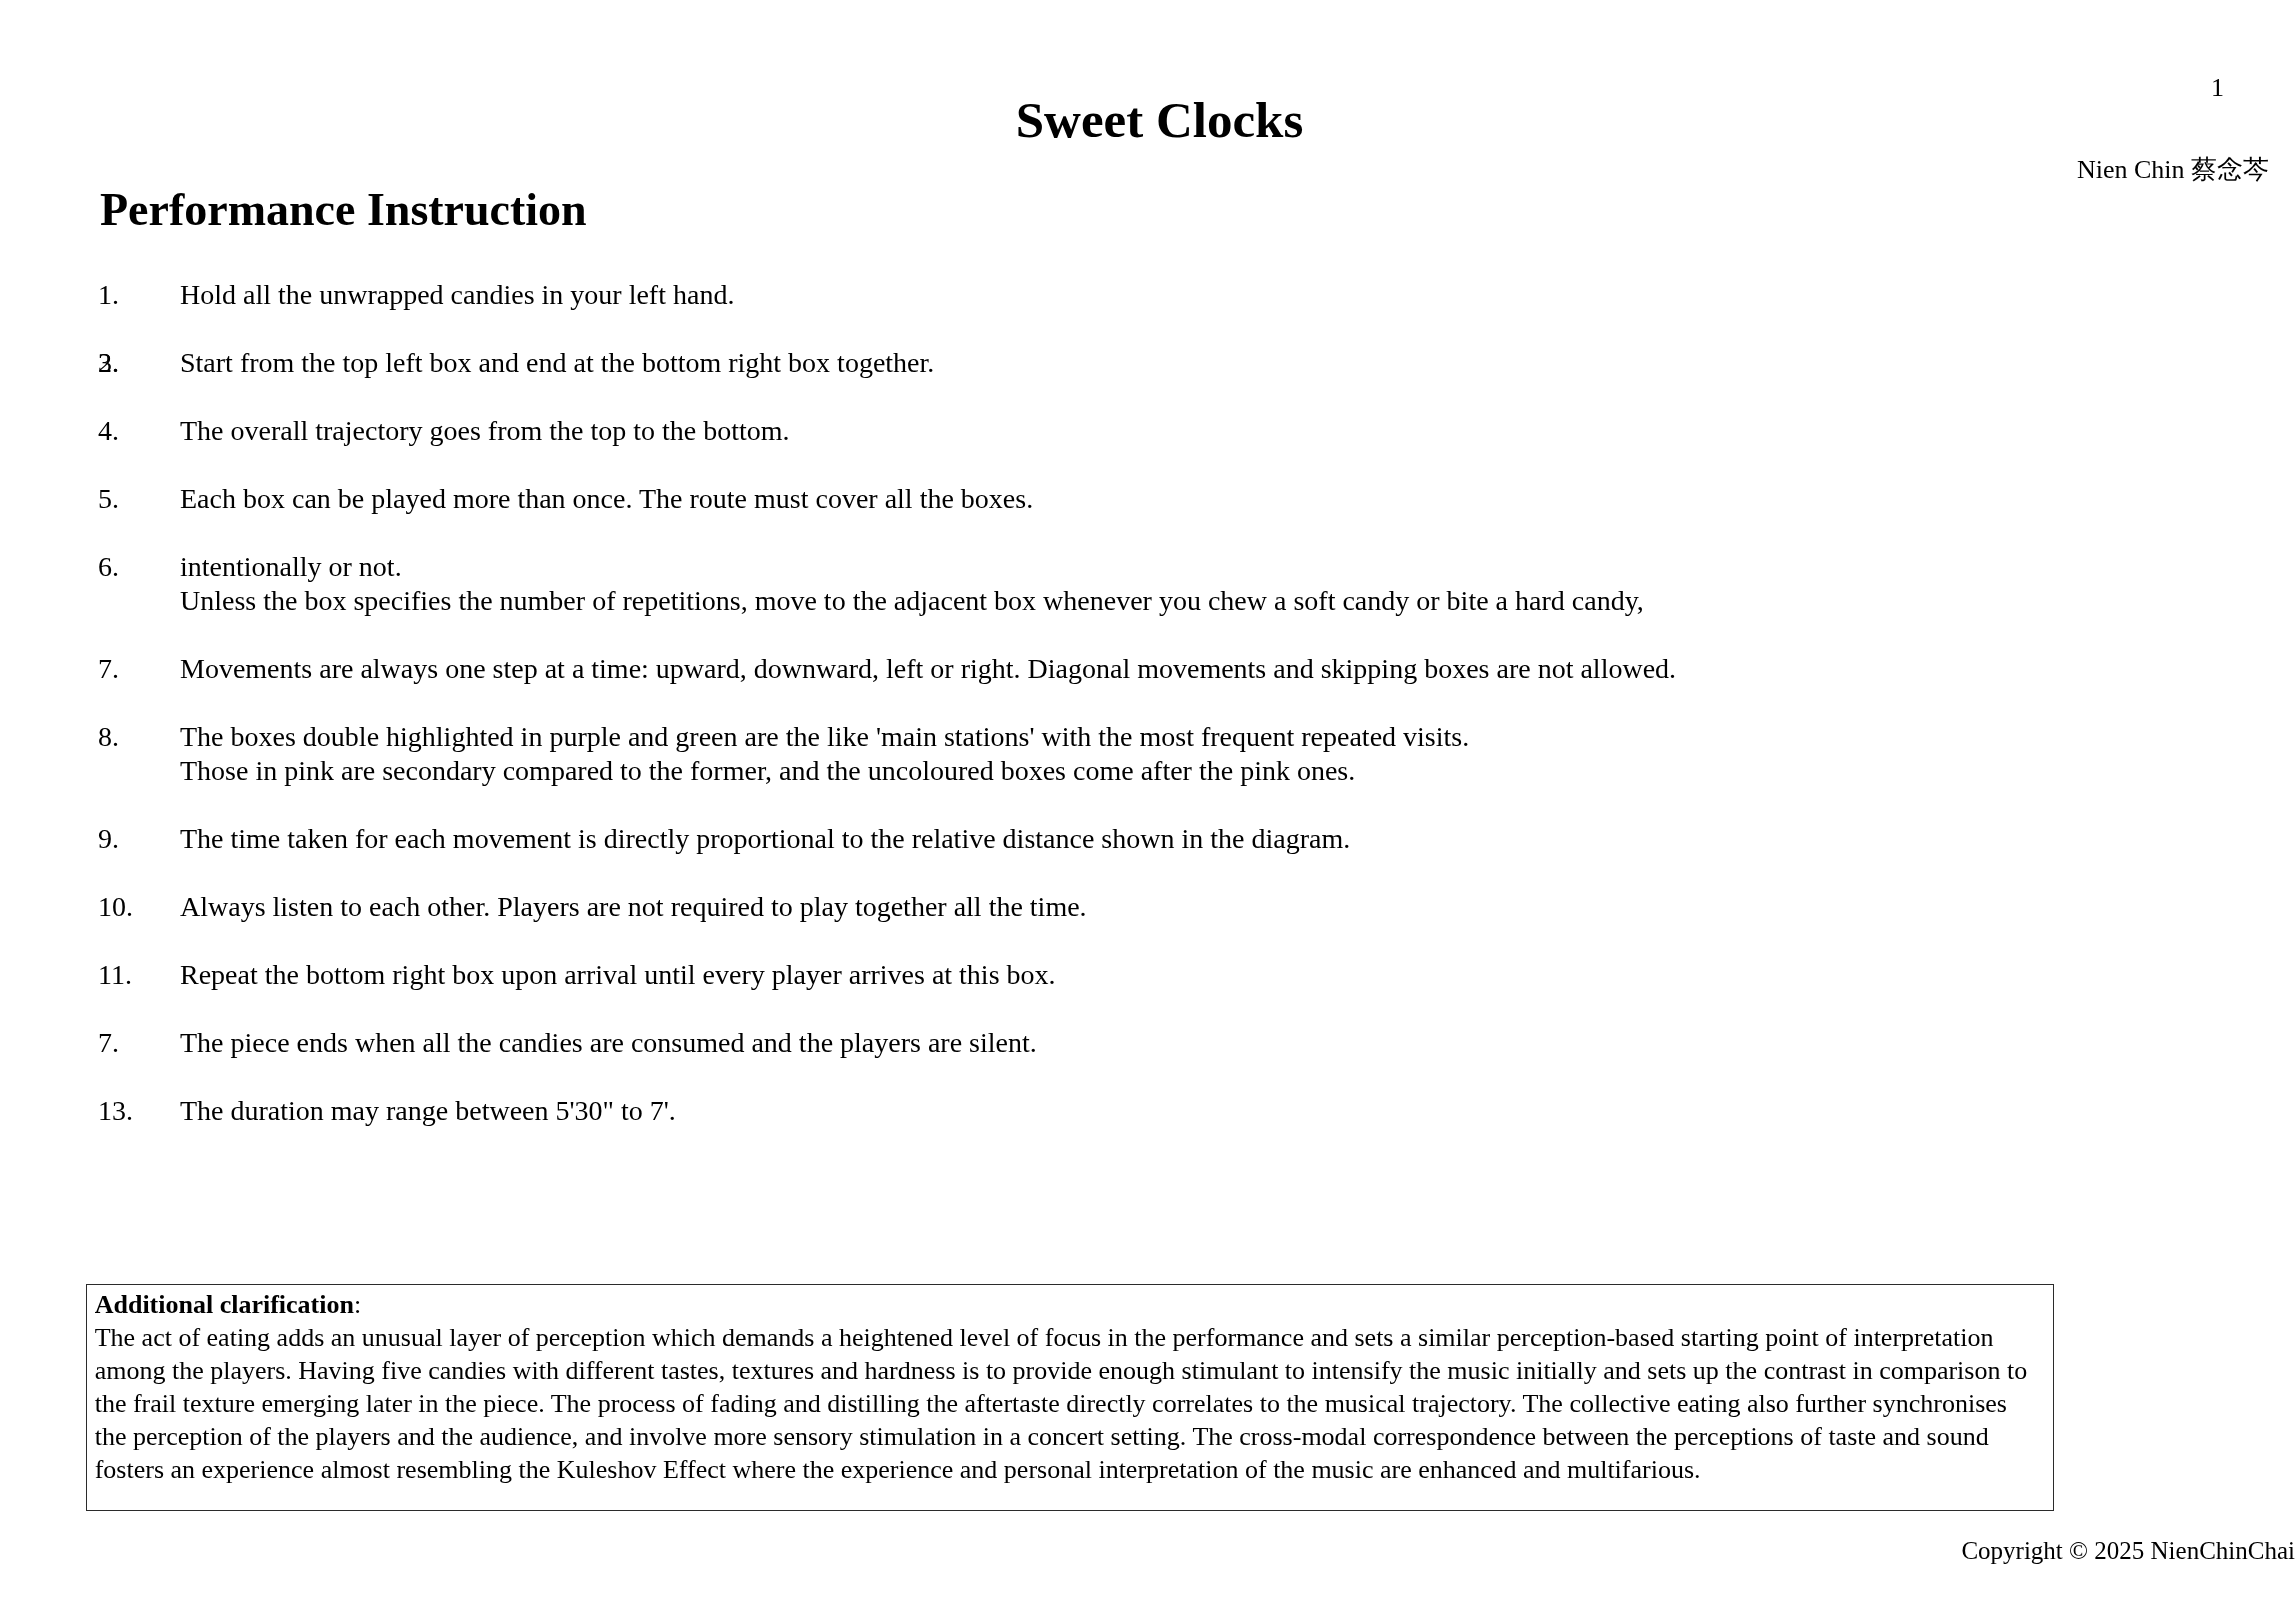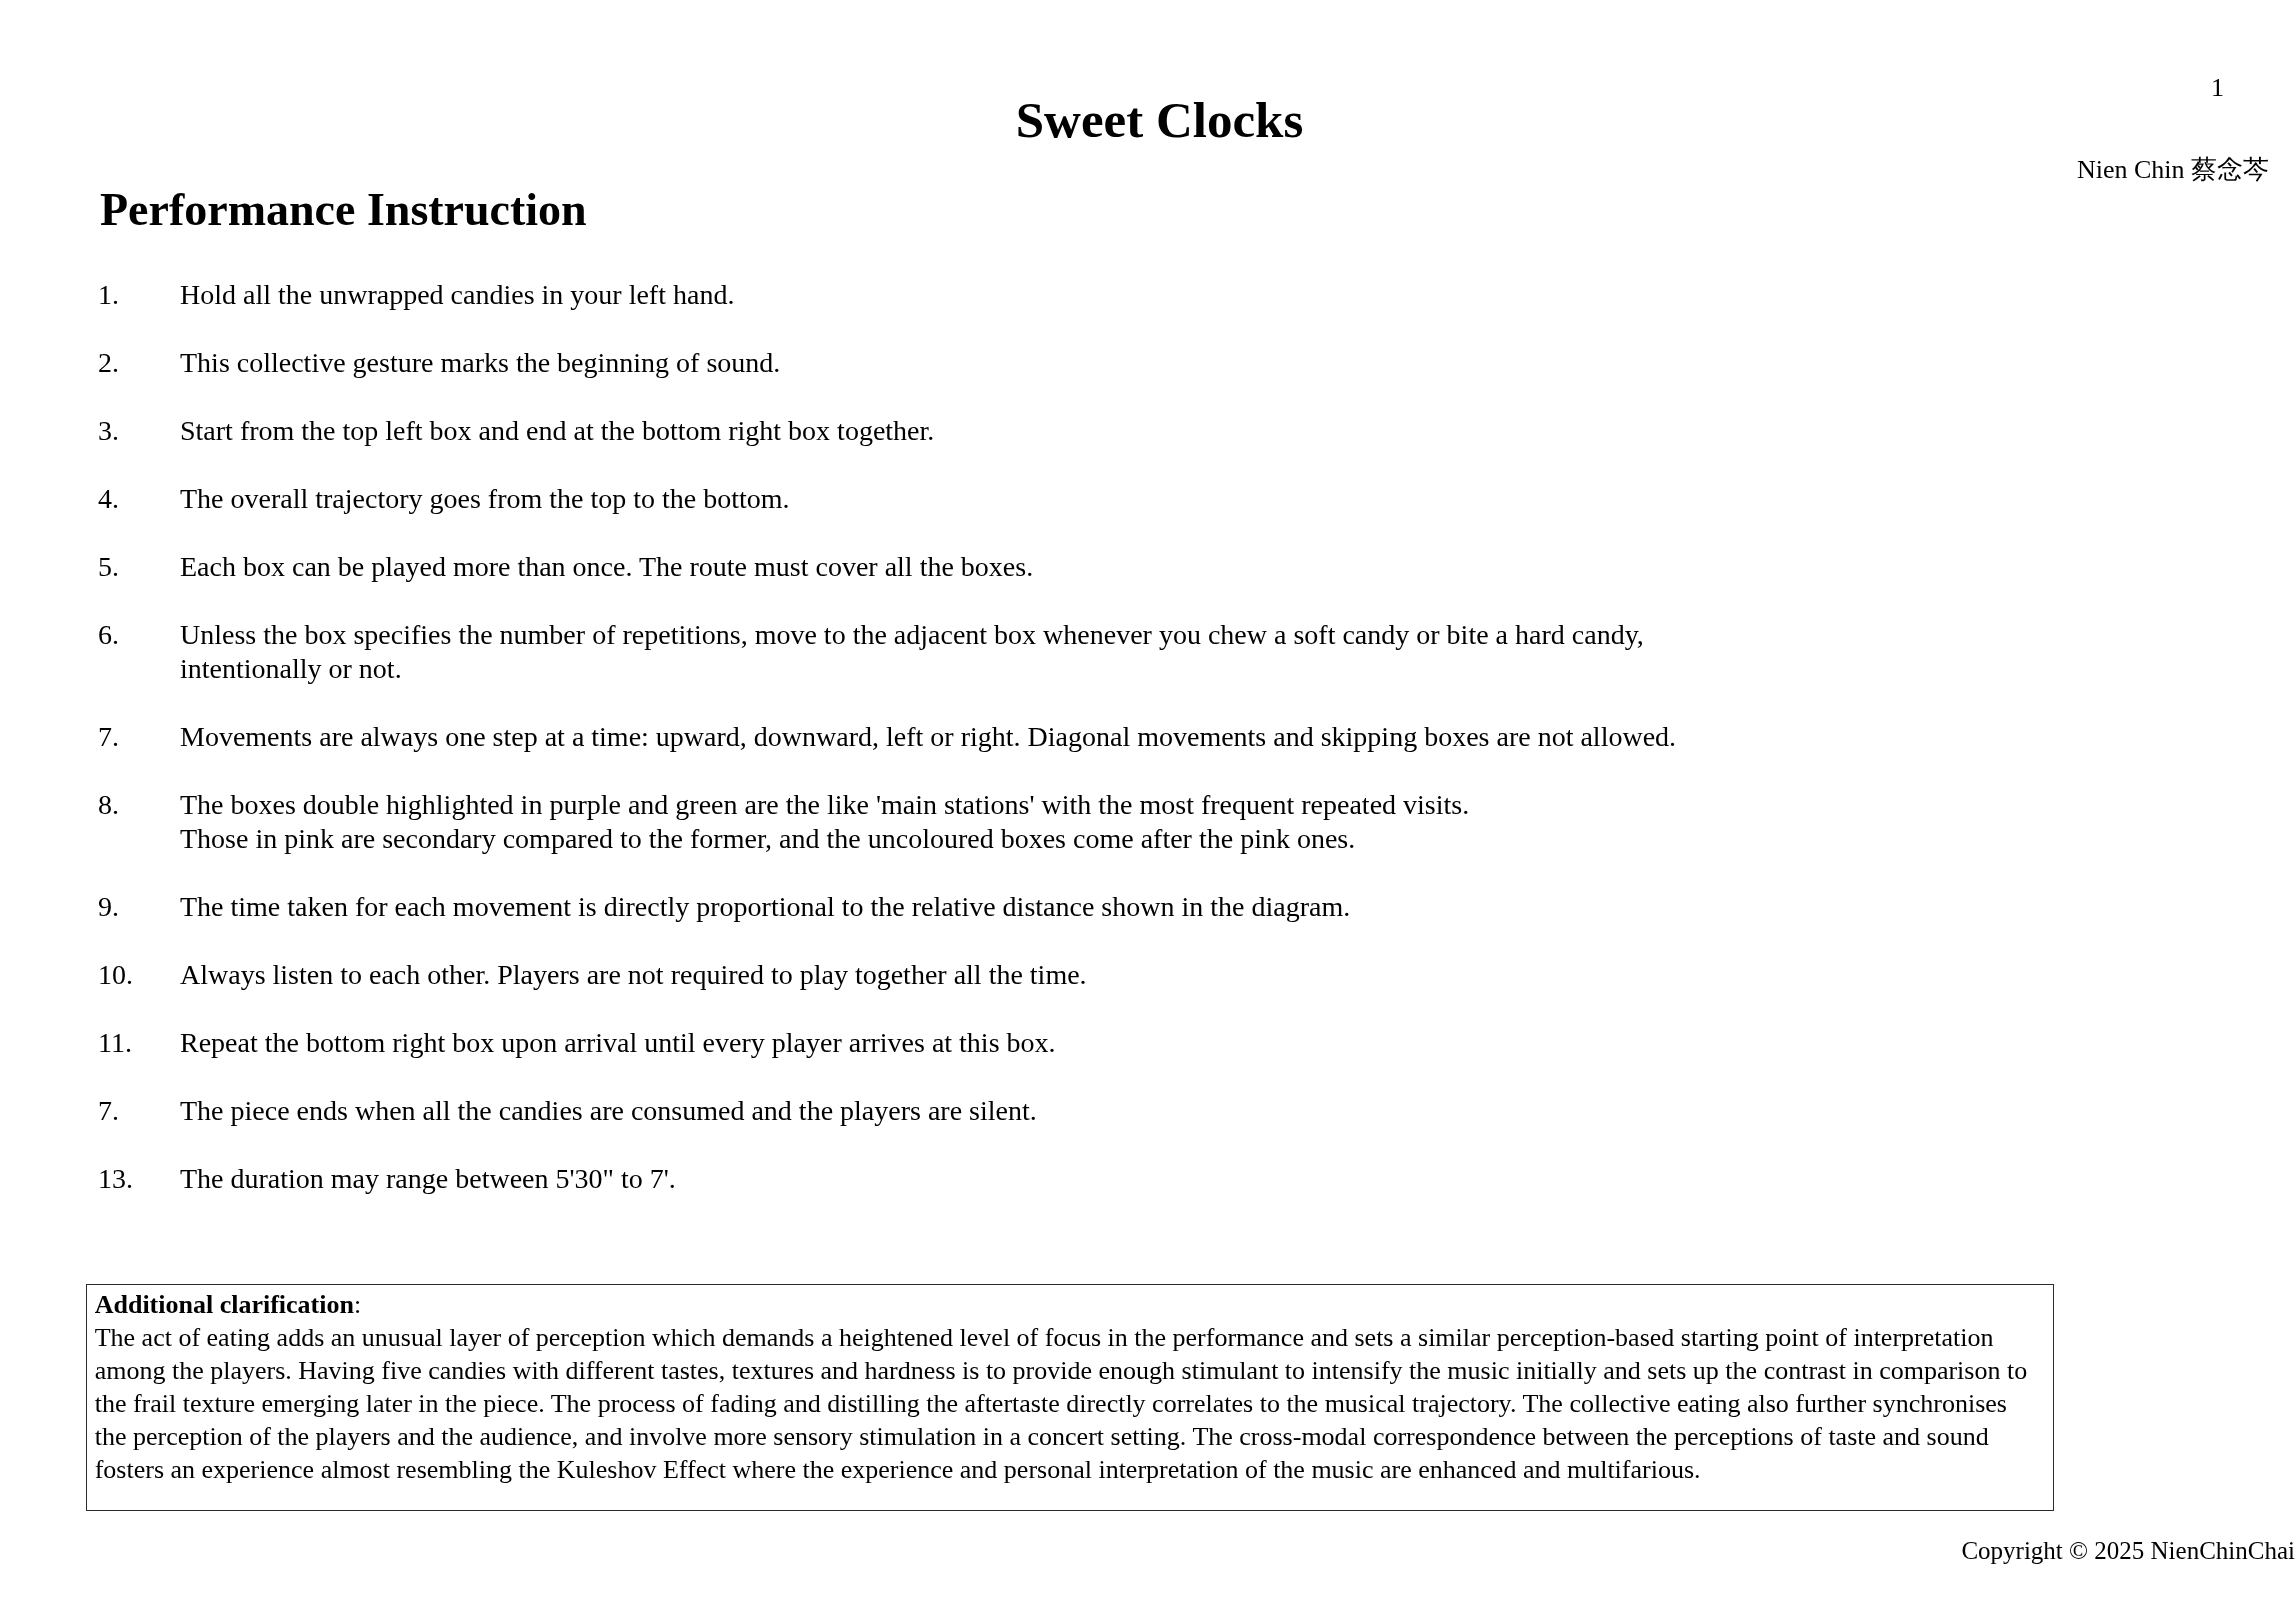--- a/index.html
+++ b/index.html
@@ -95,21 +95,20 @@
 <div class="list" id="instruction-list">
     <div class="list-item">
       <span class="num">1.</span>
       <div>
         <div>Hold all the unwrapped candies in your left hand.</div>
       </div>
     </div>
     <div class="list-item">
       <span class="num">2.</span>
       <div>
-        <div>This collective gesture marks the beginning of sound.</div>
       </div>
     </div>
     <div class="list-item">
       <span class="num">3.</span>
       <div>
         <div>Start from the top left box and end at the bottom right box together.</div>
       </div>
     </div>
     <div class="list-item">
       <span class="num">4.</span>
@@ -119,22 +118,22 @@
     </div>
     <div class="list-item">
       <span class="num">5.</span>
       <div>
         <div>Each box can be played more than once. The route must cover all the boxes.</div>
       </div>
     </div>
     <div class="list-item">
       <span class="num">6.</span>
       <div>
+        <div>intentionally or not.</div>
         <div>Unless the box specifies the number of repetitions, move to the adjacent box whenever you chew a soft candy or bite a hard candy,</div>
-        <div>intentionally or not.</div>
       </div>
     </div>
     <div class="list-item">
       <span class="num">7.</span>
       <div>
         <div>Movements are always one step at a time: upward, downward, left or right. Diagonal movements and skipping boxes are not allowed.</div>
       </div>
     </div>
     <div class="list-item">
       <span class="num">8.</span>

